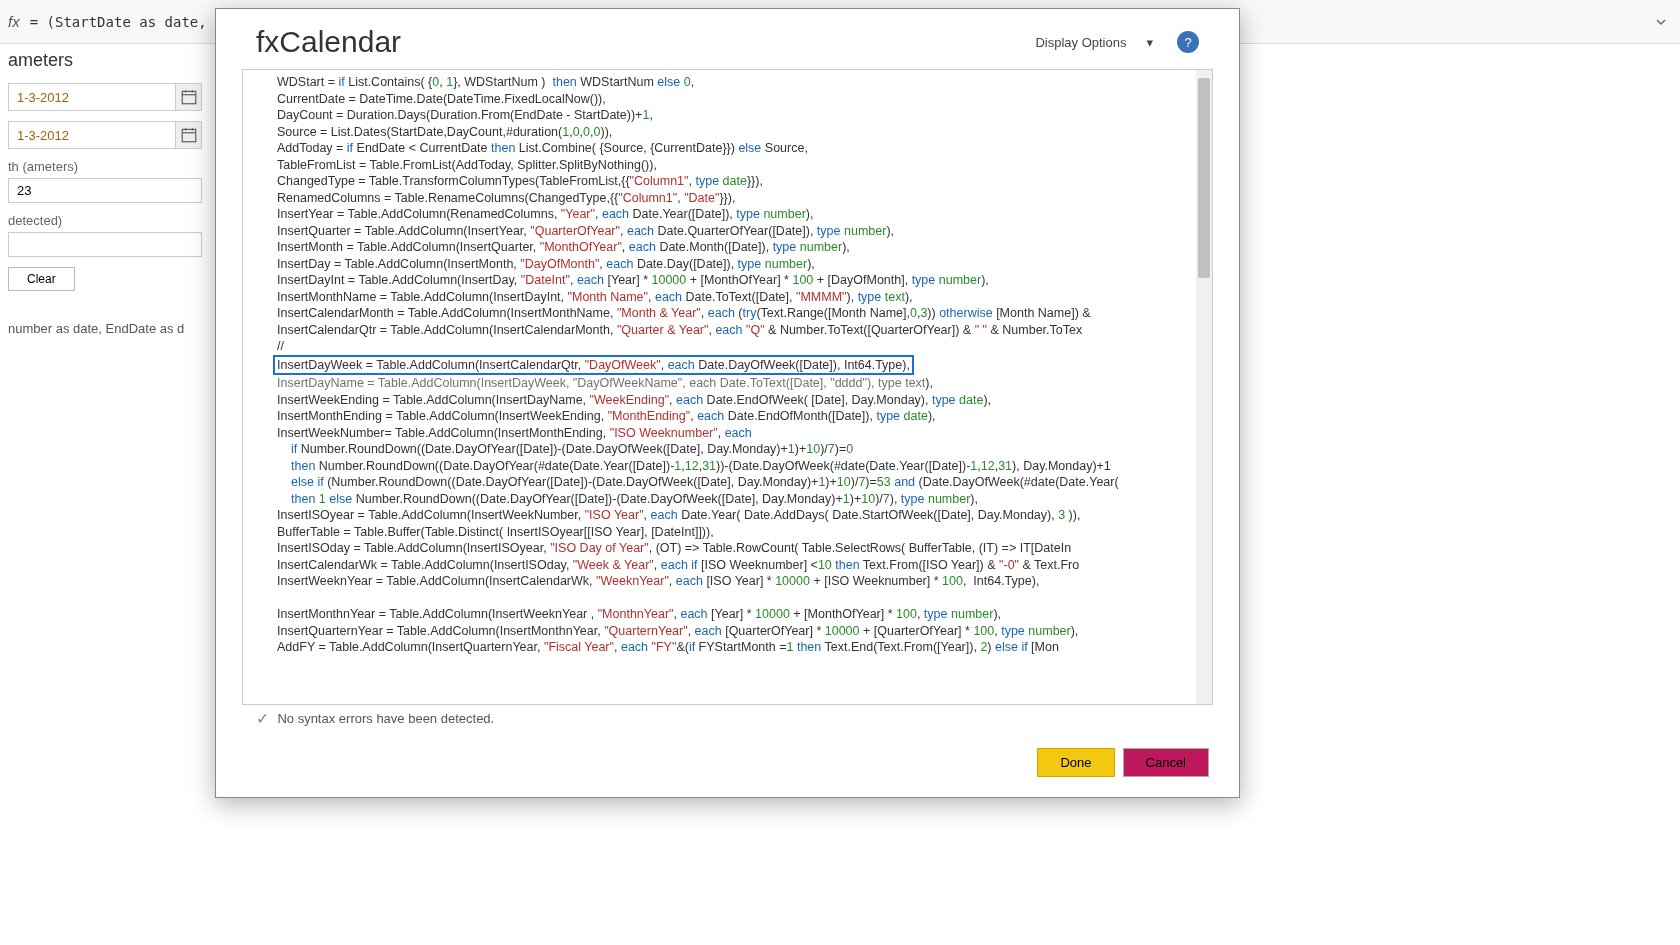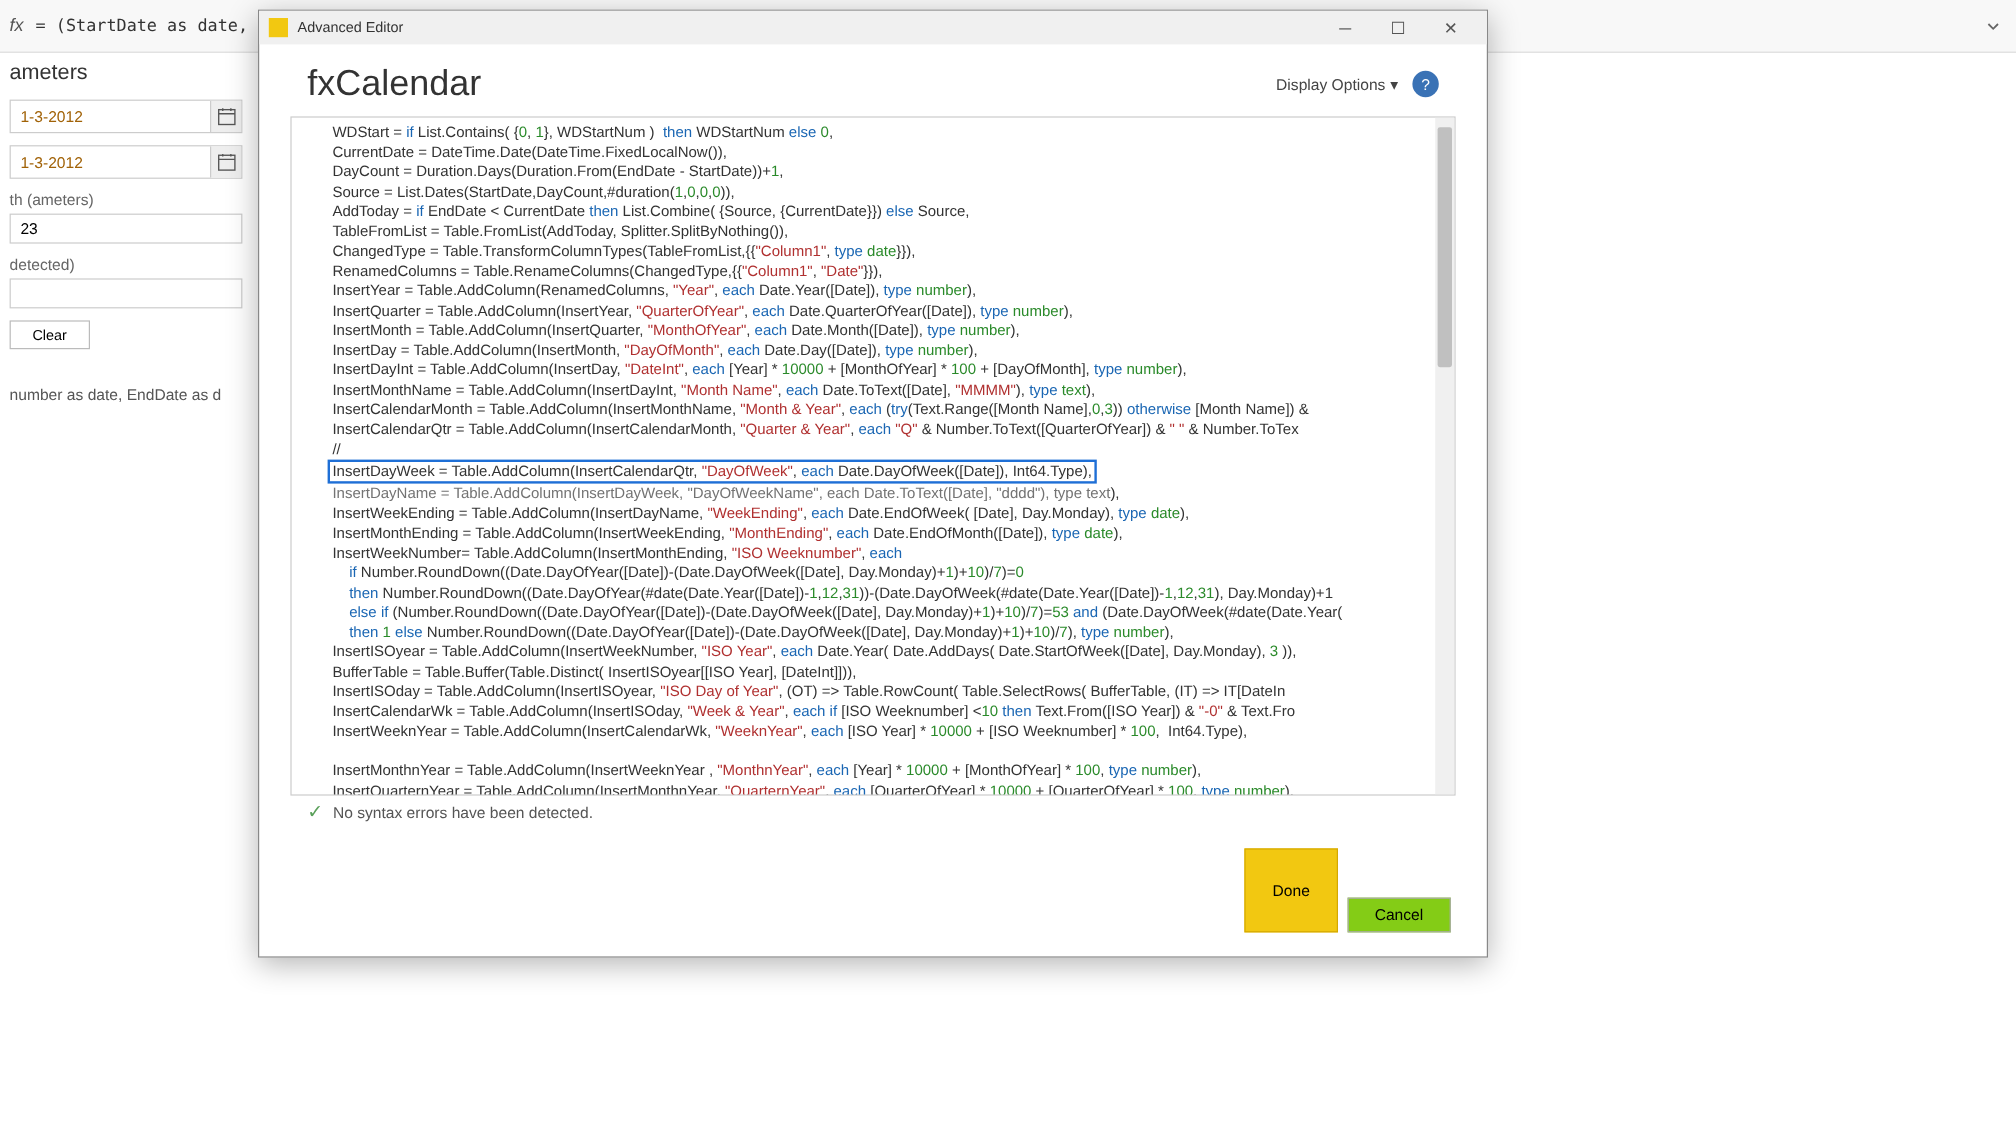--- a/index.html
+++ b/index.html
@@ -23,21 +23,21 @@
     
     .dialog { position: absolute; top: 8px; left: 215px; width: 1025px; height: 790px; background: #fff; border: 1px solid #888; box-shadow: 0 6px 24px rgba(0,0,0,0.3); display: flex; flex-direction: column; }
     .titlebar { height: 28px; background: #f0f0f0; display: flex; align-items: center; padding: 0 8px; }
     .tb-icon { width: 16px; height: 16px; background: #f2c811; margin-right: 8px; }
     .tb-title { font-size: 12px; color: #333; }
     .tb-controls { margin-left: auto; display: flex; gap: 0; }
     .tb-ctrl { width: 44px; height: 28px; display: flex; align-items: center; justify-content: center; color: #555; cursor: pointer; font-size: 14px; }
     
     .dialog-header { padding: 16px 40px 10px 40px; display: flex; align-items: center; }
     .dlg-title { font-size: 30px; font-weight: 300; color: #333; }
-    .display-opts { margin-left: auto; color: #444; font-size: 13px; cursor: pointer; display: flex; align-items: center; gap: 4px; margin-right: 12px; }
+    .display-opts { margin-left: auto; color: #444; font-size: 13px; cursor: pointer; display: flex; align-items: center; gap: 20px; margin-right: 24px; }
     .help-icon { width: 22px; height: 22px; border-radius: 50%; background: #3a72b5; color: #fff; display: flex; align-items: center; justify-content: center; font-size: 13px; cursor: pointer; }
     
     .code-container { flex: 1; margin: 0 26px; border: 1px solid #ccc; background: #fff; position: relative; overflow: hidden; }
     .code-scroll { position: absolute; right: 0; top: 0; bottom: 0; width: 16px; background: #f0f0f0; }
     .code-thumb { position: absolute; right: 2px; top: 8px; width: 12px; height: 200px; background: #c0c0c0; border-radius: 2px; }
     .code-area { padding: 4px 0 4px 10px; font-family: 'Lucida Console', Consolas, monospace; font-size: 12.5px; line-height: 16.5px; color: #333; white-space: pre; overflow: hidden; width: calc(100% - 18px); }
     
     .code-line { padding-left: 24px; }
     .code-line.i2 { padding-left: 38px; }
     .k-blue { color: #1a66b3; }
@@ -48,21 +48,21 @@
     .hl-box { border: 2px solid #1e6fd6; padding: 0 2px; display: inline-block; margin-left: -4px; }
     .hl-obscured { color: #737373; }
     
     .status-row { padding: 4px 40px; display: flex; align-items: center; gap: 8px; }
     .status-check { color: #5aa05a; font-size: 16px; }
     .status-text { color: #555; font-size: 13px; }
     
     .button-row { padding: 16px 30px 20px; display: flex; justify-content: flex-end; gap: 8px; }
     .btn { padding: 6px 22px; font-size: 13px; border: 1px solid #aaa; cursor: pointer; }
     .btn-done { background: #f2c811; border-color: #d4a800; }
-    .btn-cancel { background: #84cc16; margin-top: 41px; }
+    .btn-cancel { background: #be185d; }
     
     .cal-svg { width: 18px; height: 18px; }
   </style>
 </head>
 <body>
 
 <div class="bg-app">
   <div class="formula-bar">
     <span class="fx">fx</span>
     <span class="formula-text">= (StartDate as date, En</span>
@@ -100,29 +100,20 @@
     <div class="field-label">th (ameters)</div>
     <input class="text-input" value="23" style="">
     <div class="field-label">detected)</div>
     <input class="text-input" style="">
     <button class="clear-btn">Clear</button>
     <div class="bottom-text">number as date, EndDate as d</div>
   </div>
 </div>
 
 <div class="dialog">
-  <div class="titlebar">
-    <div class="tb-icon"></div>
-    <div class="tb-title">Advanced Editor</div>
-    <div class="tb-controls">
-      <div class="tb-ctrl">─</div>
-      <div class="tb-ctrl">☐</div>
-      <div class="tb-ctrl">✕</div>
-    </div>
-  </div>
 
   <div class="dialog-header">
     <div class="dlg-title">fxCalendar</div>
     <div class="display-opts">
       <span>Display Options</span>
       <span>▾</span>
     </div>
     <div class="help-icon">?</div>
   </div>
 

